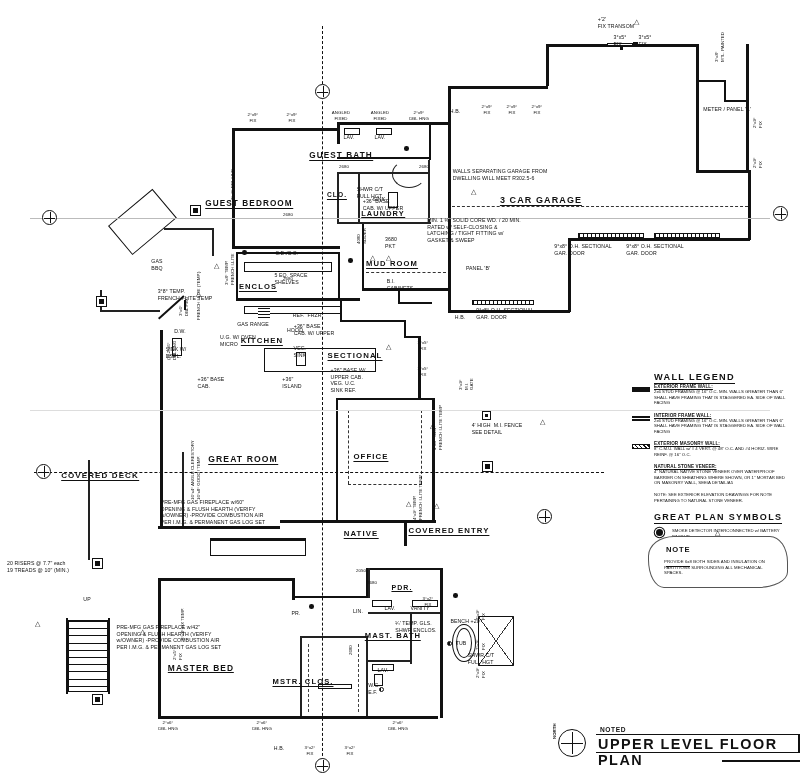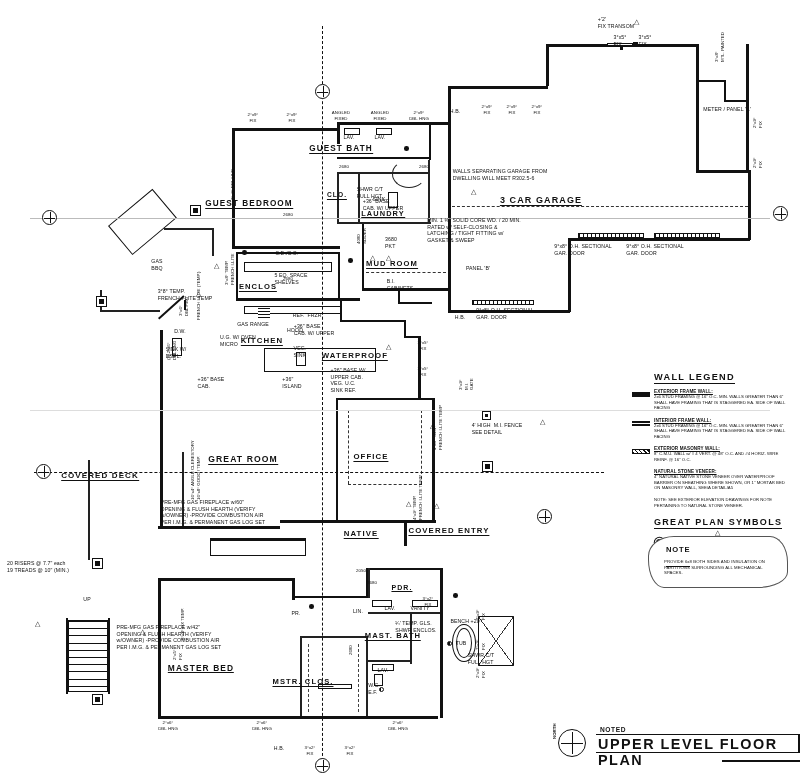--- a/index.html
+++ b/index.html
@@ -120,21 +120,20 @@
     top: 366px;
     width: 144px;
   }
   .leg-title {
     font-weight: bold;
     font-size: 9.2px;
     letter-spacing: 1.3px;
     border-bottom: 1.4px solid #111;
     display: inline-block;
     padding-bottom: 1px;
-    margin-bottom: 5px;
   }
   .leg-row { position: relative; margin-bottom: 6.5px; }
   .leg-head {
     font-size: 4.6px;
     font-weight: bold;
     text-decoration: underline;
     letter-spacing: .1px;
     display: block;
   }
   .leg-body {
@@ -451,28 +450,28 @@
   <div class="sd" style="left:242px; top:250px;"></div>
   <div class="sd" style="left:348px; top:258px;"></div>
   <div class="sd" style="left:404px; top:146px;"></div>
   <div class="sd" style="left:453px; top:593px;"></div>
   <div class="sd" style="left:309px; top:604px;"></div>
   <div class="ef" style="left:447px; top:641px;"></div>
   <div class="ef" style="left:379px; top:687px;"></div>
 
   <div>
       <div class="room-label" style="left: 249px; top: 200px; font-size: 8.2px; transform: translateX(-50%);">GUEST BEDROOM</div>
-      <div class="room-label" style="left: 341px; top: 145px; font-size: 8.2px; transform: translateX(-50%);">GUEST BATH</div>
+      <div class="room-label" style="left: 341px; top: 152px; font-size: 8.2px; transform: translateX(-50%);">GUEST BATH</div>
       <div class="room-label" style="left: 337px; top: 192px; font-size: 6.6px; transform: translateX(-50%);">CLO.</div>
       <div class="room-label" style="left: 383px; top: 210px; font-size: 7.4px; transform: translateX(-50%);">LAUNDRY</div>
       <div class="room-label" style="left: 392px; top: 260px; font-size: 7.6px; transform: translateX(-50%);">MUD ROOM</div>
       <div class="room-label" style="left: 541px; top: 196px; font-size: 9px; transform: translateX(-50%);">3 CAR GARAGE</div>
       <div class="room-label" style="left: 258px; top: 283px; font-size: 7.6px; transform: translateX(-50%);">ENCLOS</div>
       <div class="room-label" style="left: 262px; top: 337px; font-size: 7.8px; transform: translateX(-50%);">KITCHEN</div>
-      <div class="room-label" style="left: 355px; top: 352px; font-size: 7.8px; transform: translateX(-50%);">WATERPROOF</div>
+      <div class="room-label" style="left: 355px; top: 352px; font-size: 7.8px; transform: translateX(-50%);">SECTIONAL</div>
       <div class="room-label" style="left: 243px; top: 455px; font-size: 8.6px; transform: translateX(-50%);">GREAT ROOM</div>
       <div class="room-label" style="left: 371px; top: 453px; font-size: 7.8px; transform: translateX(-50%);">OFFICE</div>
       <div class="room-label" style="left: 361px; top: 530px; font-size: 7.8px; transform: translateX(-50%);">NATIVE</div>
       <div class="room-label" style="left: 449px; top: 527px; font-size: 7.8px; transform: translateX(-50%);">COVERED ENTRY</div>
       <div class="room-label" style="left: 100px; top: 472px; font-size: 8px; transform: translateX(-50%);">COVERED DECK</div>
       <div class="room-label" style="left: 201px; top: 664px; font-size: 8.4px; transform: translateX(-50%);">MASTER BED</div>
       <div class="room-label" style="left: 303px; top: 678px; font-size: 7.6px; transform: translateX(-50%);">MSTR. CLOS.</div>
       <div class="room-label" style="left: 393px; top: 632px; font-size: 7.6px; transform: translateX(-50%);">MAST. BATH</div>
       <div class="room-label" style="left: 402px; top: 584px; font-size: 7px; transform: translateX(-50%);">PDR.</div>
     </div>

